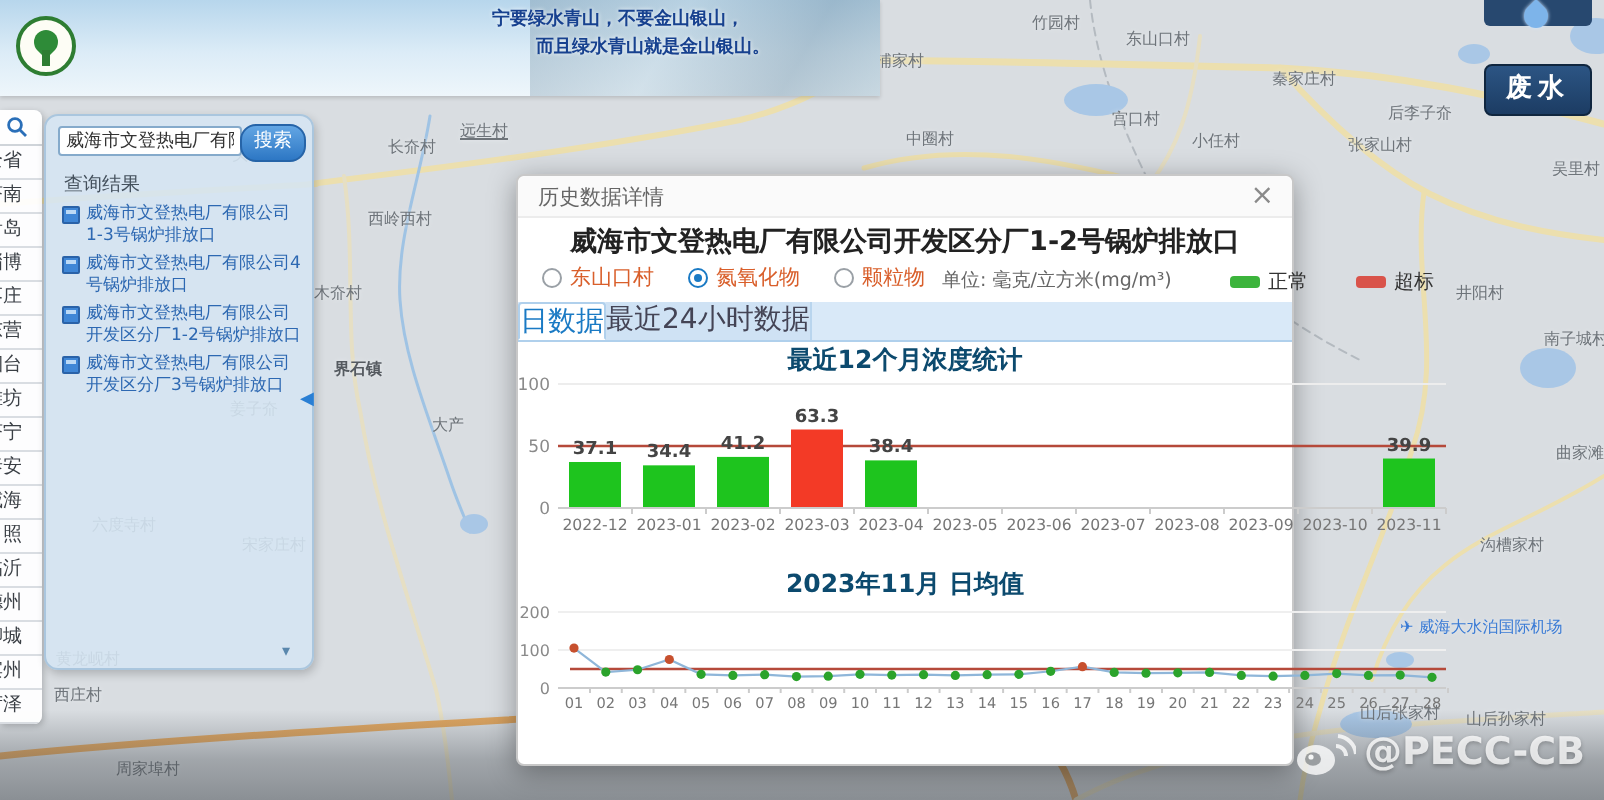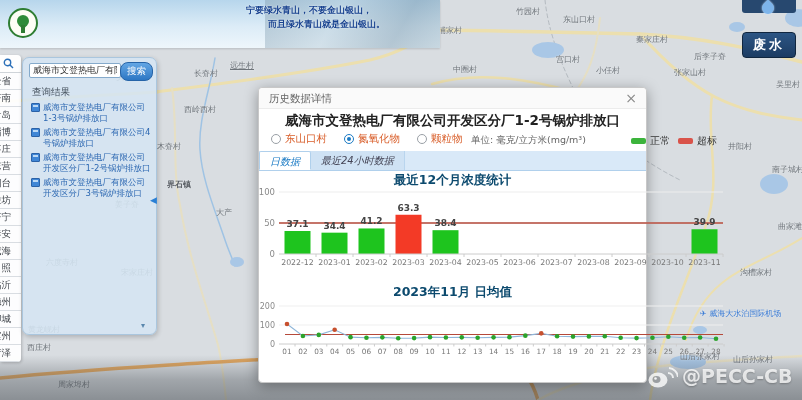--- a/index.html
+++ b/index.html
@@ -80,26 +80,26 @@
   #controls{position:absolute;left:12px;top:44px;width:448px;height:16px;font-size:10.5px;}
   .radio-group{position:absolute;left:0;top:0;display:flex;gap:17px;}
   .radio-item{display:flex;align-items:center;cursor:pointer;}
   .radio-circle{width:10px;height:10px;border:1px solid #9aa0a6;border-radius:50%;
      background:#fff;box-sizing:border-box;margin-right:4px;position:relative;}
   .radio-item.checked .radio-circle{border-color:#1a7ac4;}
   .radio-item.checked .radio-circle::after{content:"";position:absolute;left:2px;top:2px;
      width:4px;height:4px;border-radius:50%;background:#1a7ac4;}
   .radio-label{color:#d95f2b;}
   #unit-label{position:absolute;left:200px;top:2px;font-size:9.5px;color:#666;}
-  #legend{position:absolute;right:2px;top:2px;display:flex;gap:8px;align-items:flex-end;}
+  #legend{position:absolute;right:2px;top:2px;display:flex;gap:24px;align-items:flex-end;}
   .legend-item{display:flex;align-items:center;font-size:10px;color:#333;}
   .legend-swatch{width:15px;height:6px;border-radius:2px;margin-right:4px;}
   #tabs{position:absolute;left:0;top:63px;width:100%;height:19px;background:#d9e9f8;
      border-bottom:1px solid #b0d0ec;display:flex;}
-  .tab{height:19px;line-height:19px;padding:0 10px;font-size:10px;box-sizing:border-box;cursor:pointer;font-style:italic;}
+  .tab{height:19px;line-height:19px;padding:0 0;font-size:14px;box-sizing:border-box;cursor:pointer;}
   .tab.active{background:#fff;border:1px solid #b0d0ec;border-bottom:1px solid #fff;
      color:#1a7ac4;border-radius:2px 2px 0 0;}
   .tab.inactive{background:#cfe2f4;color:#445;border-right:1px solid #b9d5ee;}
   .chart-title{position:absolute;left:0;width:100%;text-align:center;font-size:12.5px;
      font-weight:bold;color:#0c4a6e;}
   #bar-title{top:84px;}
   #line-title{top:196px;}
   #bar-chart-box{position:absolute;left:0;top:98px;}
   #line-chart-box{position:absolute;left:0;top:212px;}
   

